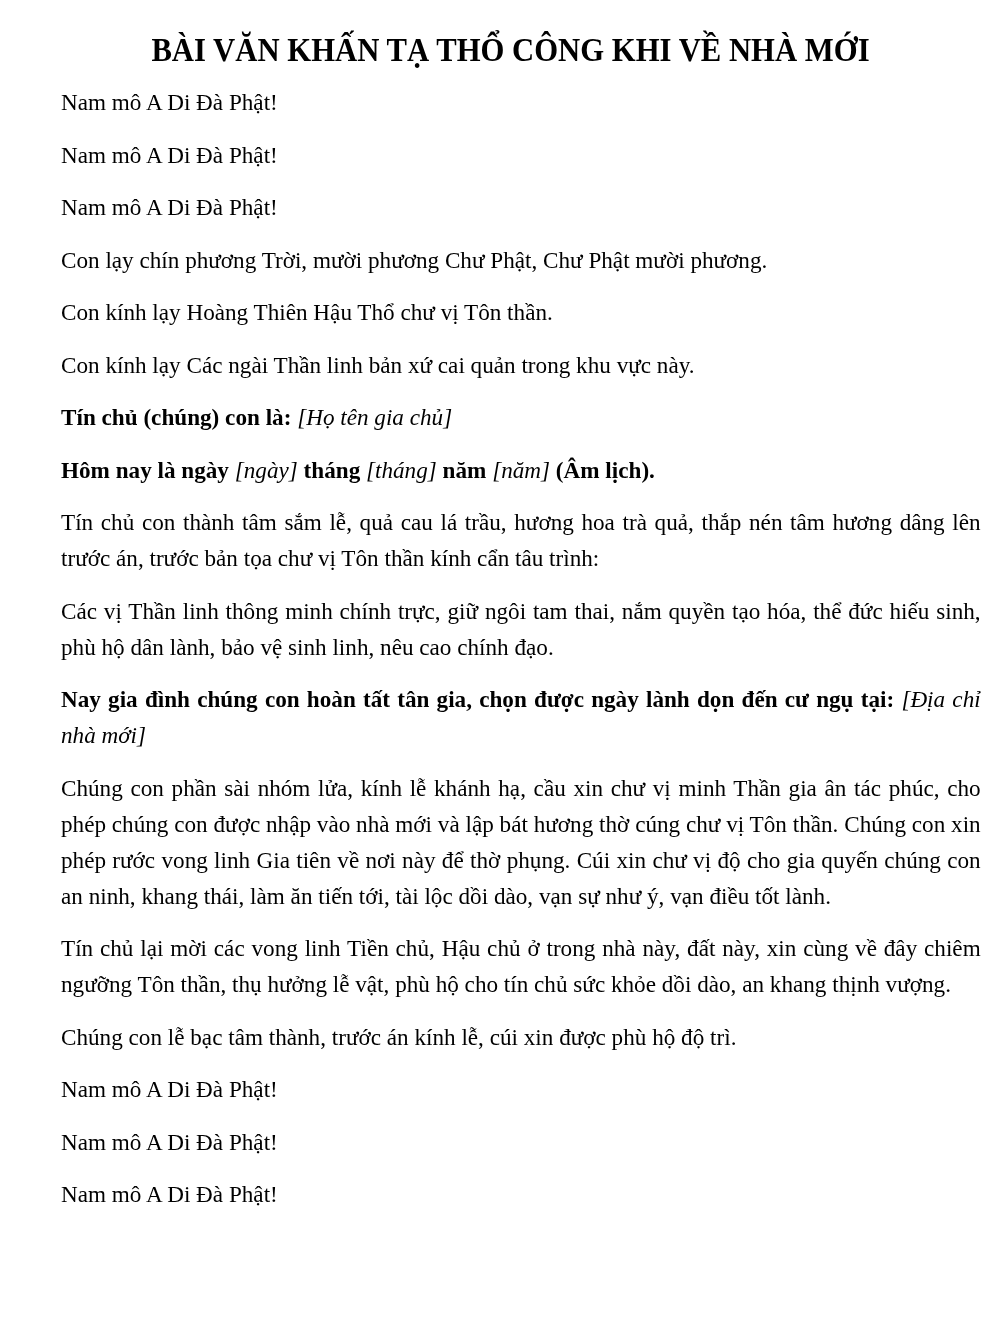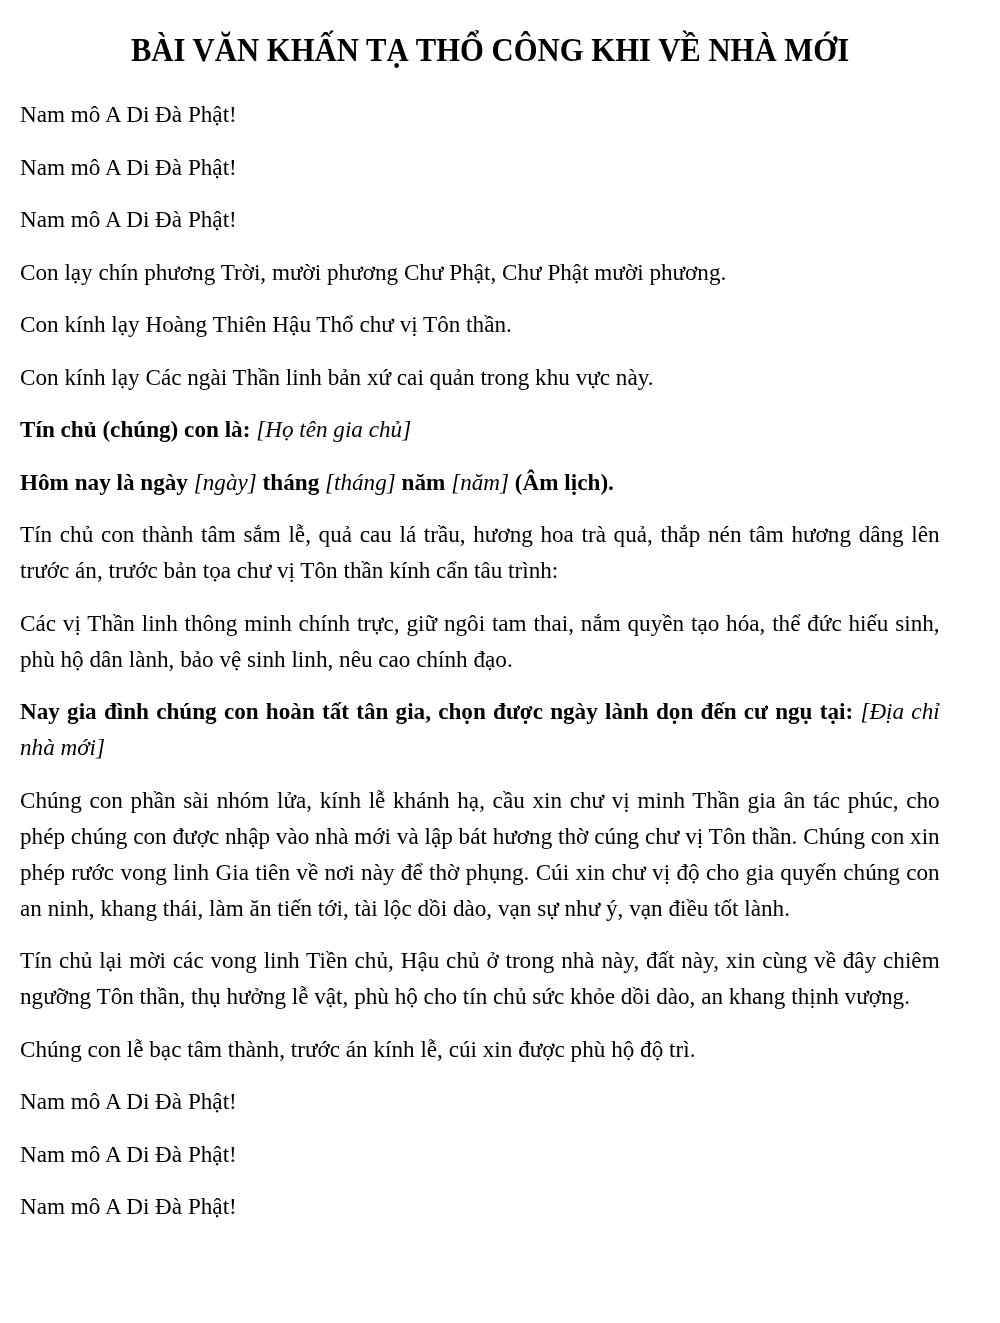--- a/index.html
+++ b/index.html
@@ -12,35 +12,35 @@
       height: 1323px;
       overflow: hidden;
       font-family: "Liberation Serif", "DejaVu Serif", serif;
       color: #000000;
     }
     .page {
       position: relative;
       width: 1000px;
       height: 1041px;
       box-sizing: border-box;
-      padding: 28px 40px 0 20px;
+      padding: 28px 40px 0 61px;
     }
     .title {
       margin: 0;
       text-align: center;
       font-weight: bold;
       font-size: 33px;
       line-height: 44px;
       letter-spacing: 0px;
       white-space: nowrap;
       transform: scaleX(0.93);
       transform-origin: center;
     }
     .body-text {
-      margin-top: 24px;
+      margin-top: 12px;
     }
     .para {
       margin: 0 0 16.5px 0;
       font-size: 24px;
       line-height: 36px;
       text-align: justify;
       transform: scaleX(0.965);
       transform-origin: left;
       width: 953px;
     }

